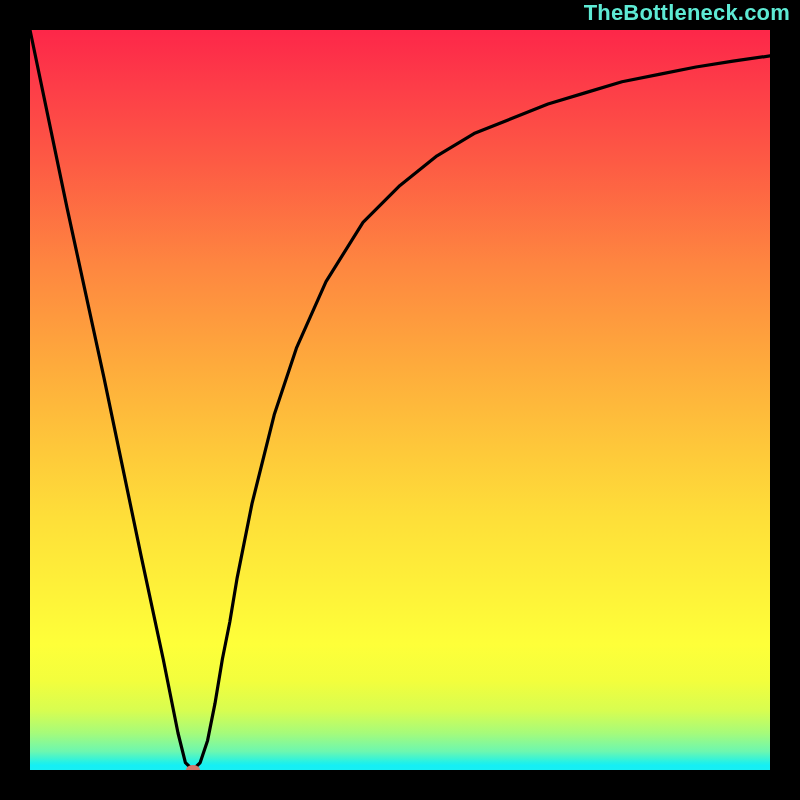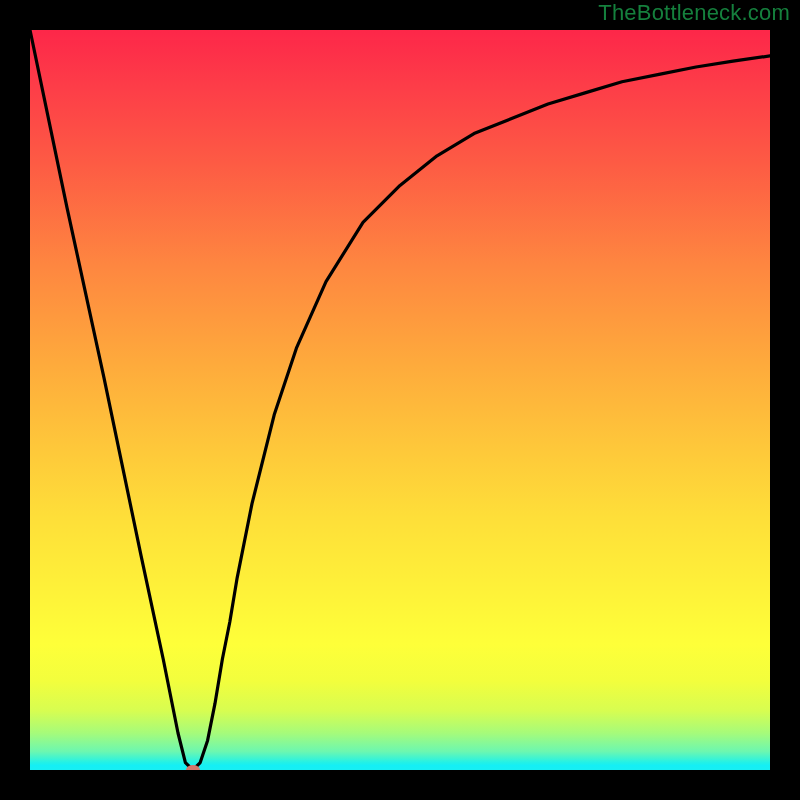--- a/index.html
+++ b/index.html
@@ -14,23 +14,23 @@
   .frame {
     position: relative;
     width: 800px;
     height: 800px;
     background: #000;
   }
   .watermark {
     position: absolute;
     top: 0;
     right: 10px;
-    color: #15803d;
+    color: #5eead4;
     font-size: 22px;
-    font-weight: 400;
+    font-weight: 700;
     letter-spacing: 0.2px;
     z-index: 5;
   }
   .plot {
     position: absolute;
     left: 30px;
     top: 30px;
     width: 740px;
     height: 740px;
     overflow: hidden;

